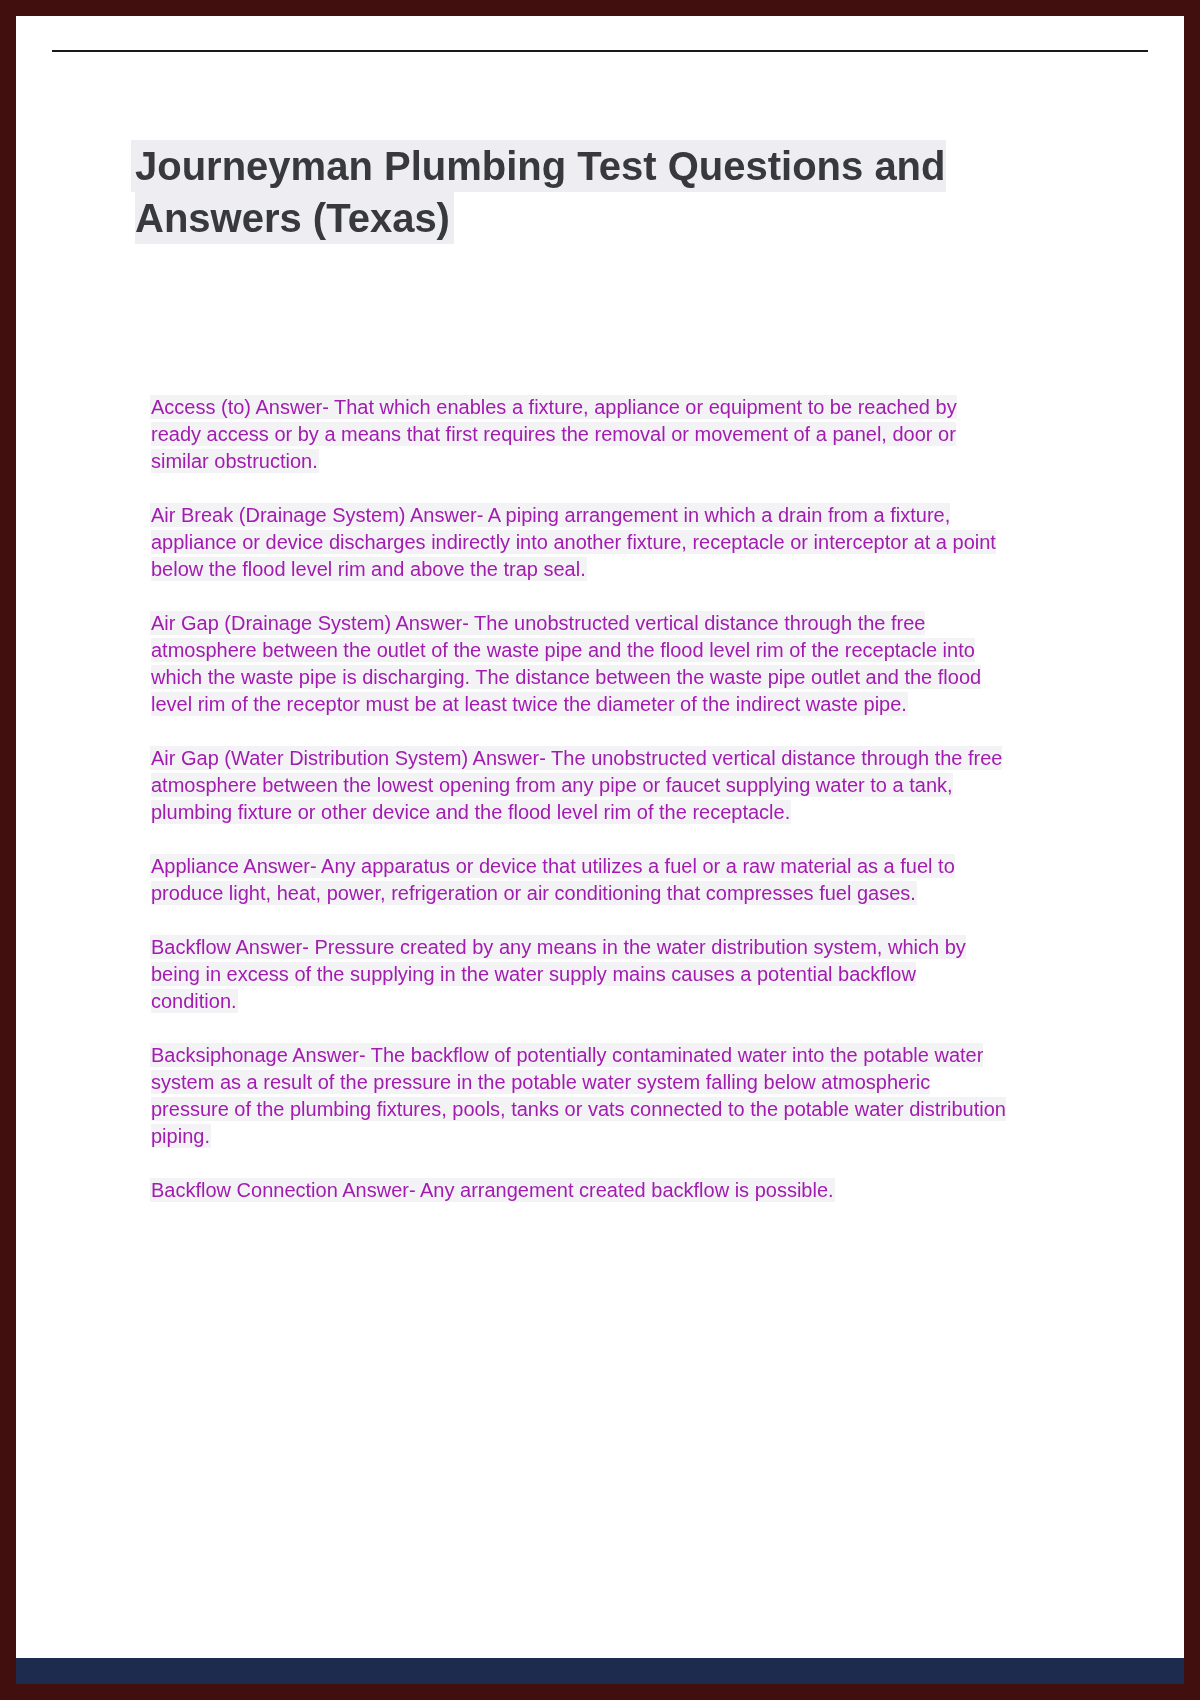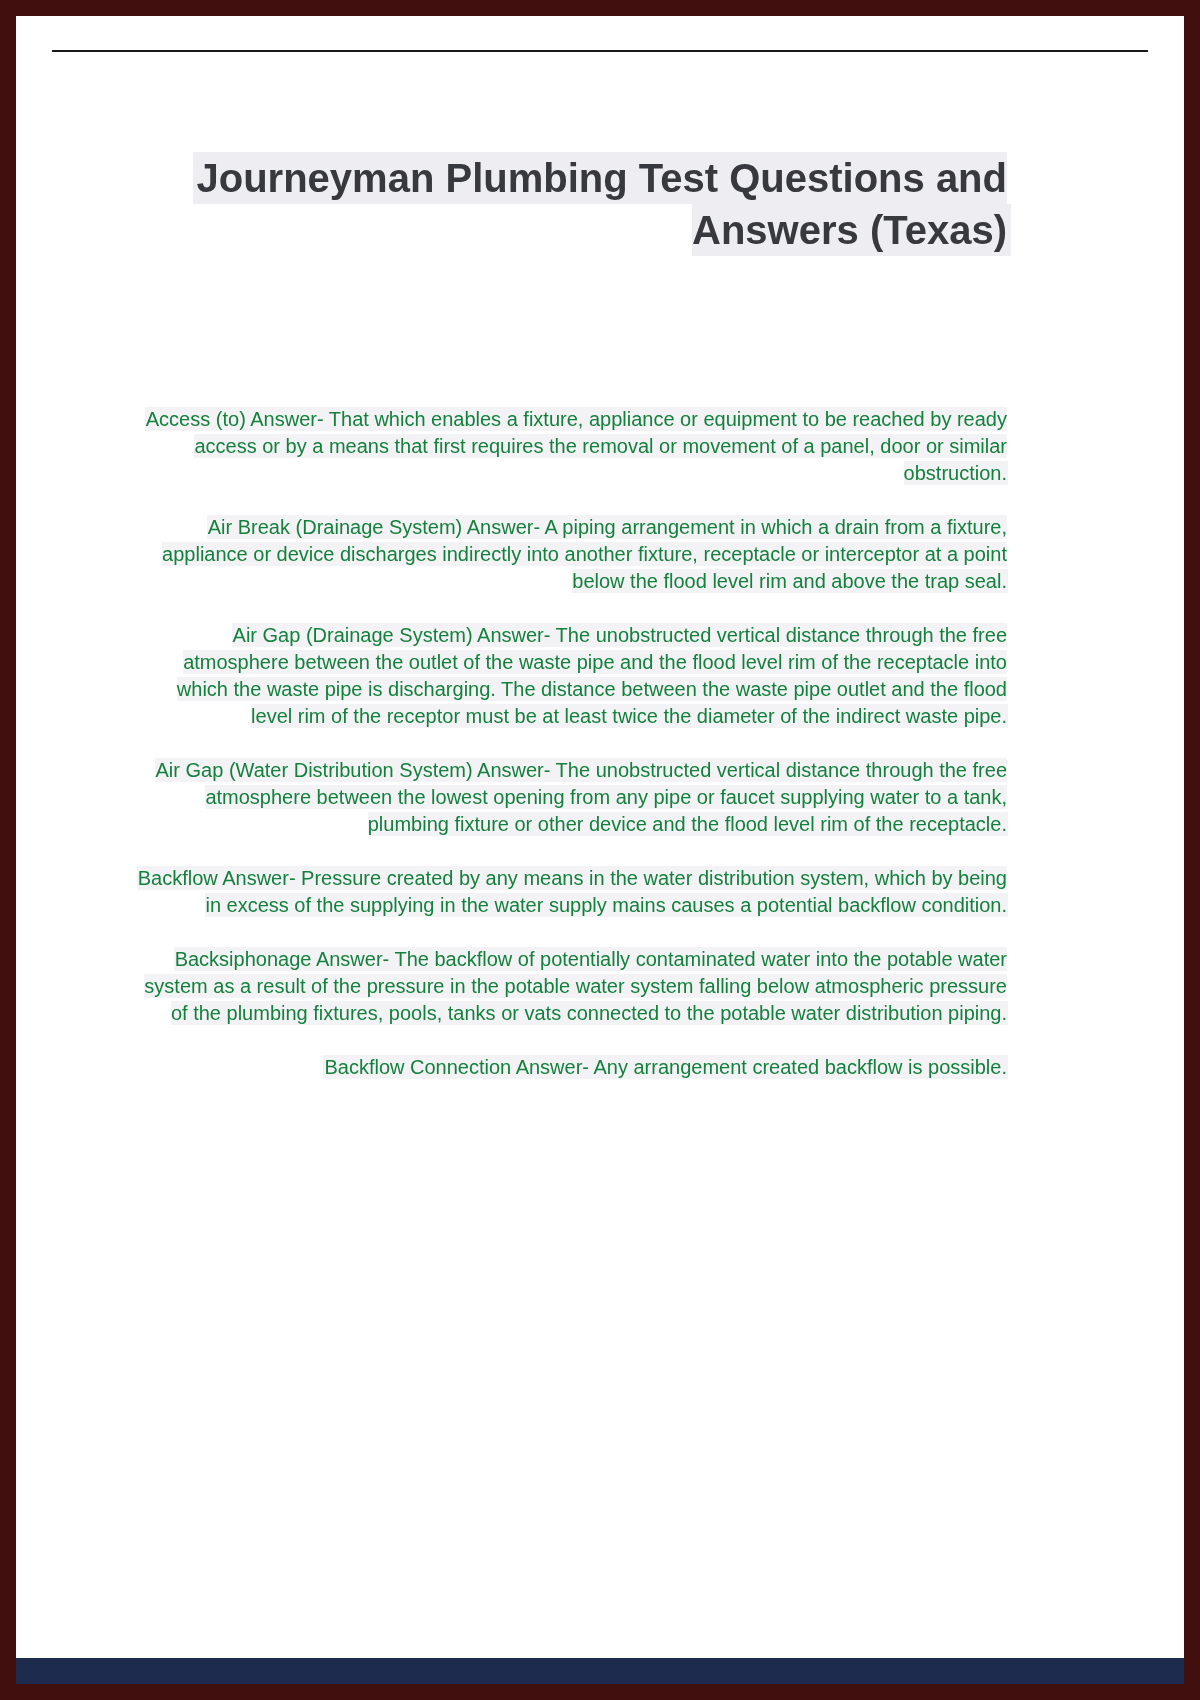--- a/index.html
+++ b/index.html
@@ -25,40 +25,39 @@
   .top-rule {
     position: absolute;
     top: 34px;
     left: 36px;
     right: 36px;
     border-top: 2px solid #1a1a1a;
   }
   .content {
     position: absolute;
     left: 119px;
-    top: 136px;
+    top: 124px;
     width: 872px;
-    text-align: right;
   }
   .title {
     margin: 0 0 150px 0;
     font-size: 40px;
     font-weight: bold;
     line-height: 52px;
     color: #38383f;
   }
   .title .hl {
     background: #ededf2;
     box-shadow: 0 0 0 4px #ededf2;
   }
   .definitions p {
-    margin: 0 0 27px 0;
+    margin: 0 0 27px 16px;
     font-size: 20px;
     line-height: 27px;
-    color: #15803d;
+    color: #a21caf;
   }
   .definitions p .hl {
     background: #f3f3f6;
     box-shadow: 0 0 0 1px #f3f3f6;
   }
   .footer-bar {
     position: absolute;
     left: 0;
     right: 0;
     bottom: 0;
@@ -73,20 +72,21 @@
   <div class="top-rule"></div>
 
   <div class="content">
     <h1 class="title"><span class="hl">Journeyman Plumbing Test Questions and Answers (Texas)</span></h1>
 
     <div class="definitions">
       <p><span class="hl">Access (to) Answer- That which enables a fixture, appliance or equipment to be reached by ready access or by a means that first requires the removal or movement of a panel, door or similar obstruction.</span></p>
       <p><span class="hl">Air Break (Drainage System) Answer- A piping arrangement in which a drain from a fixture, appliance or device discharges indirectly into another fixture, receptacle or interceptor at a point below the flood level rim and above the trap seal.</span></p>
       <p><span class="hl">Air Gap (Drainage System) Answer- The unobstructed vertical distance through the free atmosphere between the outlet of the waste pipe and the flood level rim of the receptacle into which the waste pipe is discharging. The distance between the waste pipe outlet and the flood level rim of the receptor must be at least twice the diameter of the indirect waste pipe.</span></p>
       <p><span class="hl">Air Gap (Water Distribution System) Answer- The unobstructed vertical distance through the free atmosphere between the lowest opening from any pipe or faucet supplying water to a tank, plumbing fixture or other device and the flood level rim of the receptacle.</span></p>
+      <p><span class="hl">Appliance Answer- Any apparatus or device that utilizes a fuel or a raw material as a fuel to produce light, heat, power, refrigeration or air conditioning that compresses fuel gases.</span></p>
       <p><span class="hl">Backflow Answer- Pressure created by any means in the water distribution system, which by being in excess of the supplying in the water supply mains causes a potential backflow condition.</span></p>
       <p><span class="hl">Backsiphonage Answer- The backflow of potentially contaminated water into the potable water system as a result of the pressure in the potable water system falling below atmospheric pressure of the plumbing fixtures, pools, tanks or vats connected to the potable water distribution piping.</span></p>
       <p><span class="hl">Backflow Connection Answer- Any arrangement created backflow is possible.</span></p>
     </div>
   </div>
 
   <div class="footer-bar"></div>
 </div>
 
 </body></html>

